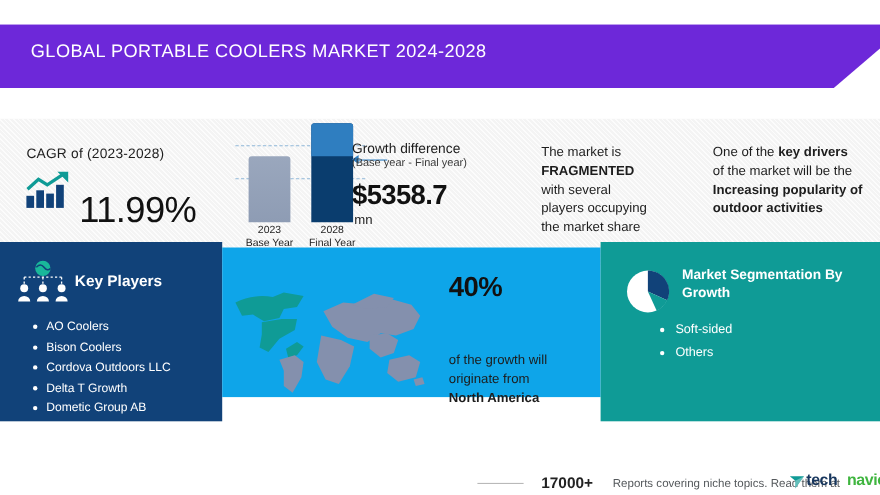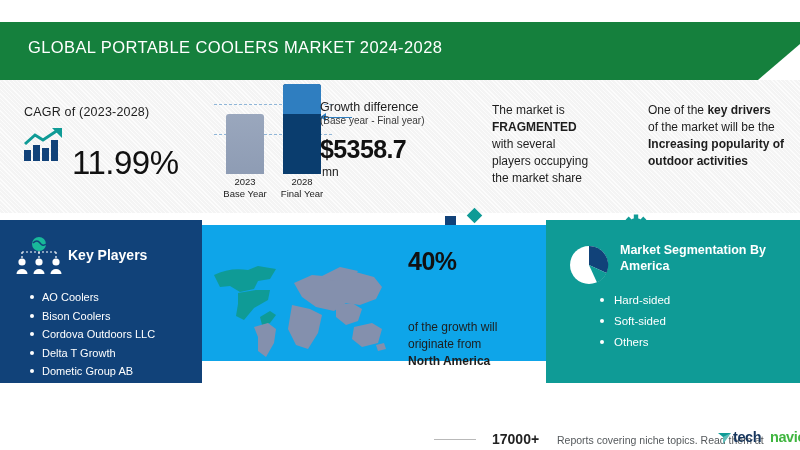--- a/index.html
+++ b/index.html
@@ -6,37 +6,38 @@
   body{
     width:800px;height:450px;background:#ffffff;
     font-family:"Liberation Sans", sans-serif;
     overflow:hidden;
   }
   .canvas{position:relative;width:800px;height:450px;background:#ffffff;}
 
   
   .header{
     position:absolute;left:0;top:22px;width:800px;height:58px;
-    background:#15803d;
+    background:#6d28d9;
     clip-path:polygon(0 0, 800px 0, 800px 22px, 758px 58px, 0 58px);
   }
   .header-title{
     position:absolute;left:28px;top:16px;
     color:#ffffff;font-size:16.5px;letter-spacing:.4px;
     font-weight:400;white-space:nowrap;
   }
 
   
   .row1{
     position:absolute;left:0;top:80px;width:800px;height:133px;
     background:#f4f4f4;
   }
   .hatch{
     background-image:
       repeating-linear-gradient(45deg, rgba(255,255,255,.75) 0 1px, rgba(0,0,0,0) 1px 3px);
+    margin-top: 28px;
   }
 
   
   .cagr-label{
     position:absolute;left:24px;top:25px;font-size:12.5px;color:#1d1d1d;
     letter-spacing:.2px;white-space:nowrap;
   }
   .cagr-value{
     position:absolute;left:72px;top:64px;font-size:33px;font-weight:normal;
     color:#111111;letter-spacing:-.5px;
@@ -324,23 +325,22 @@
         <span class="b">North America</span>
       </div>
     </div>
 
     <div class="panel-seg">
       <svg class="pie-icon" viewBox="0 0 50 50">
         <circle cx="25" cy="25" r="19" fill="#ffffff"></circle>
         <path d="M25 25 L25 6 A19 19 0 0 1 42.5 33 Z" fill="#114279"></path>
         <path d="M25 25 L42.5 33 A19 19 0 0 1 33 42.5 Z" fill="#0f9b96"></path>
       </svg>
-      <div class="seg-title">Market Segmentation By America</div>
+      <div class="seg-title">Market Segmentation By Growth</div>
       <ul class="seg-list">
-        <li>Hard-sided</li>
         <li>Soft-sided</li>
         <li>Others</li>
       </ul>
     </div>
   </div>
 
   <div class="footer">
     <div class="footer-rule"></div>
     <div class="footer-count">17000+</div>
     <div class="footer-text">Reports covering niche topics. Read them at</div>

